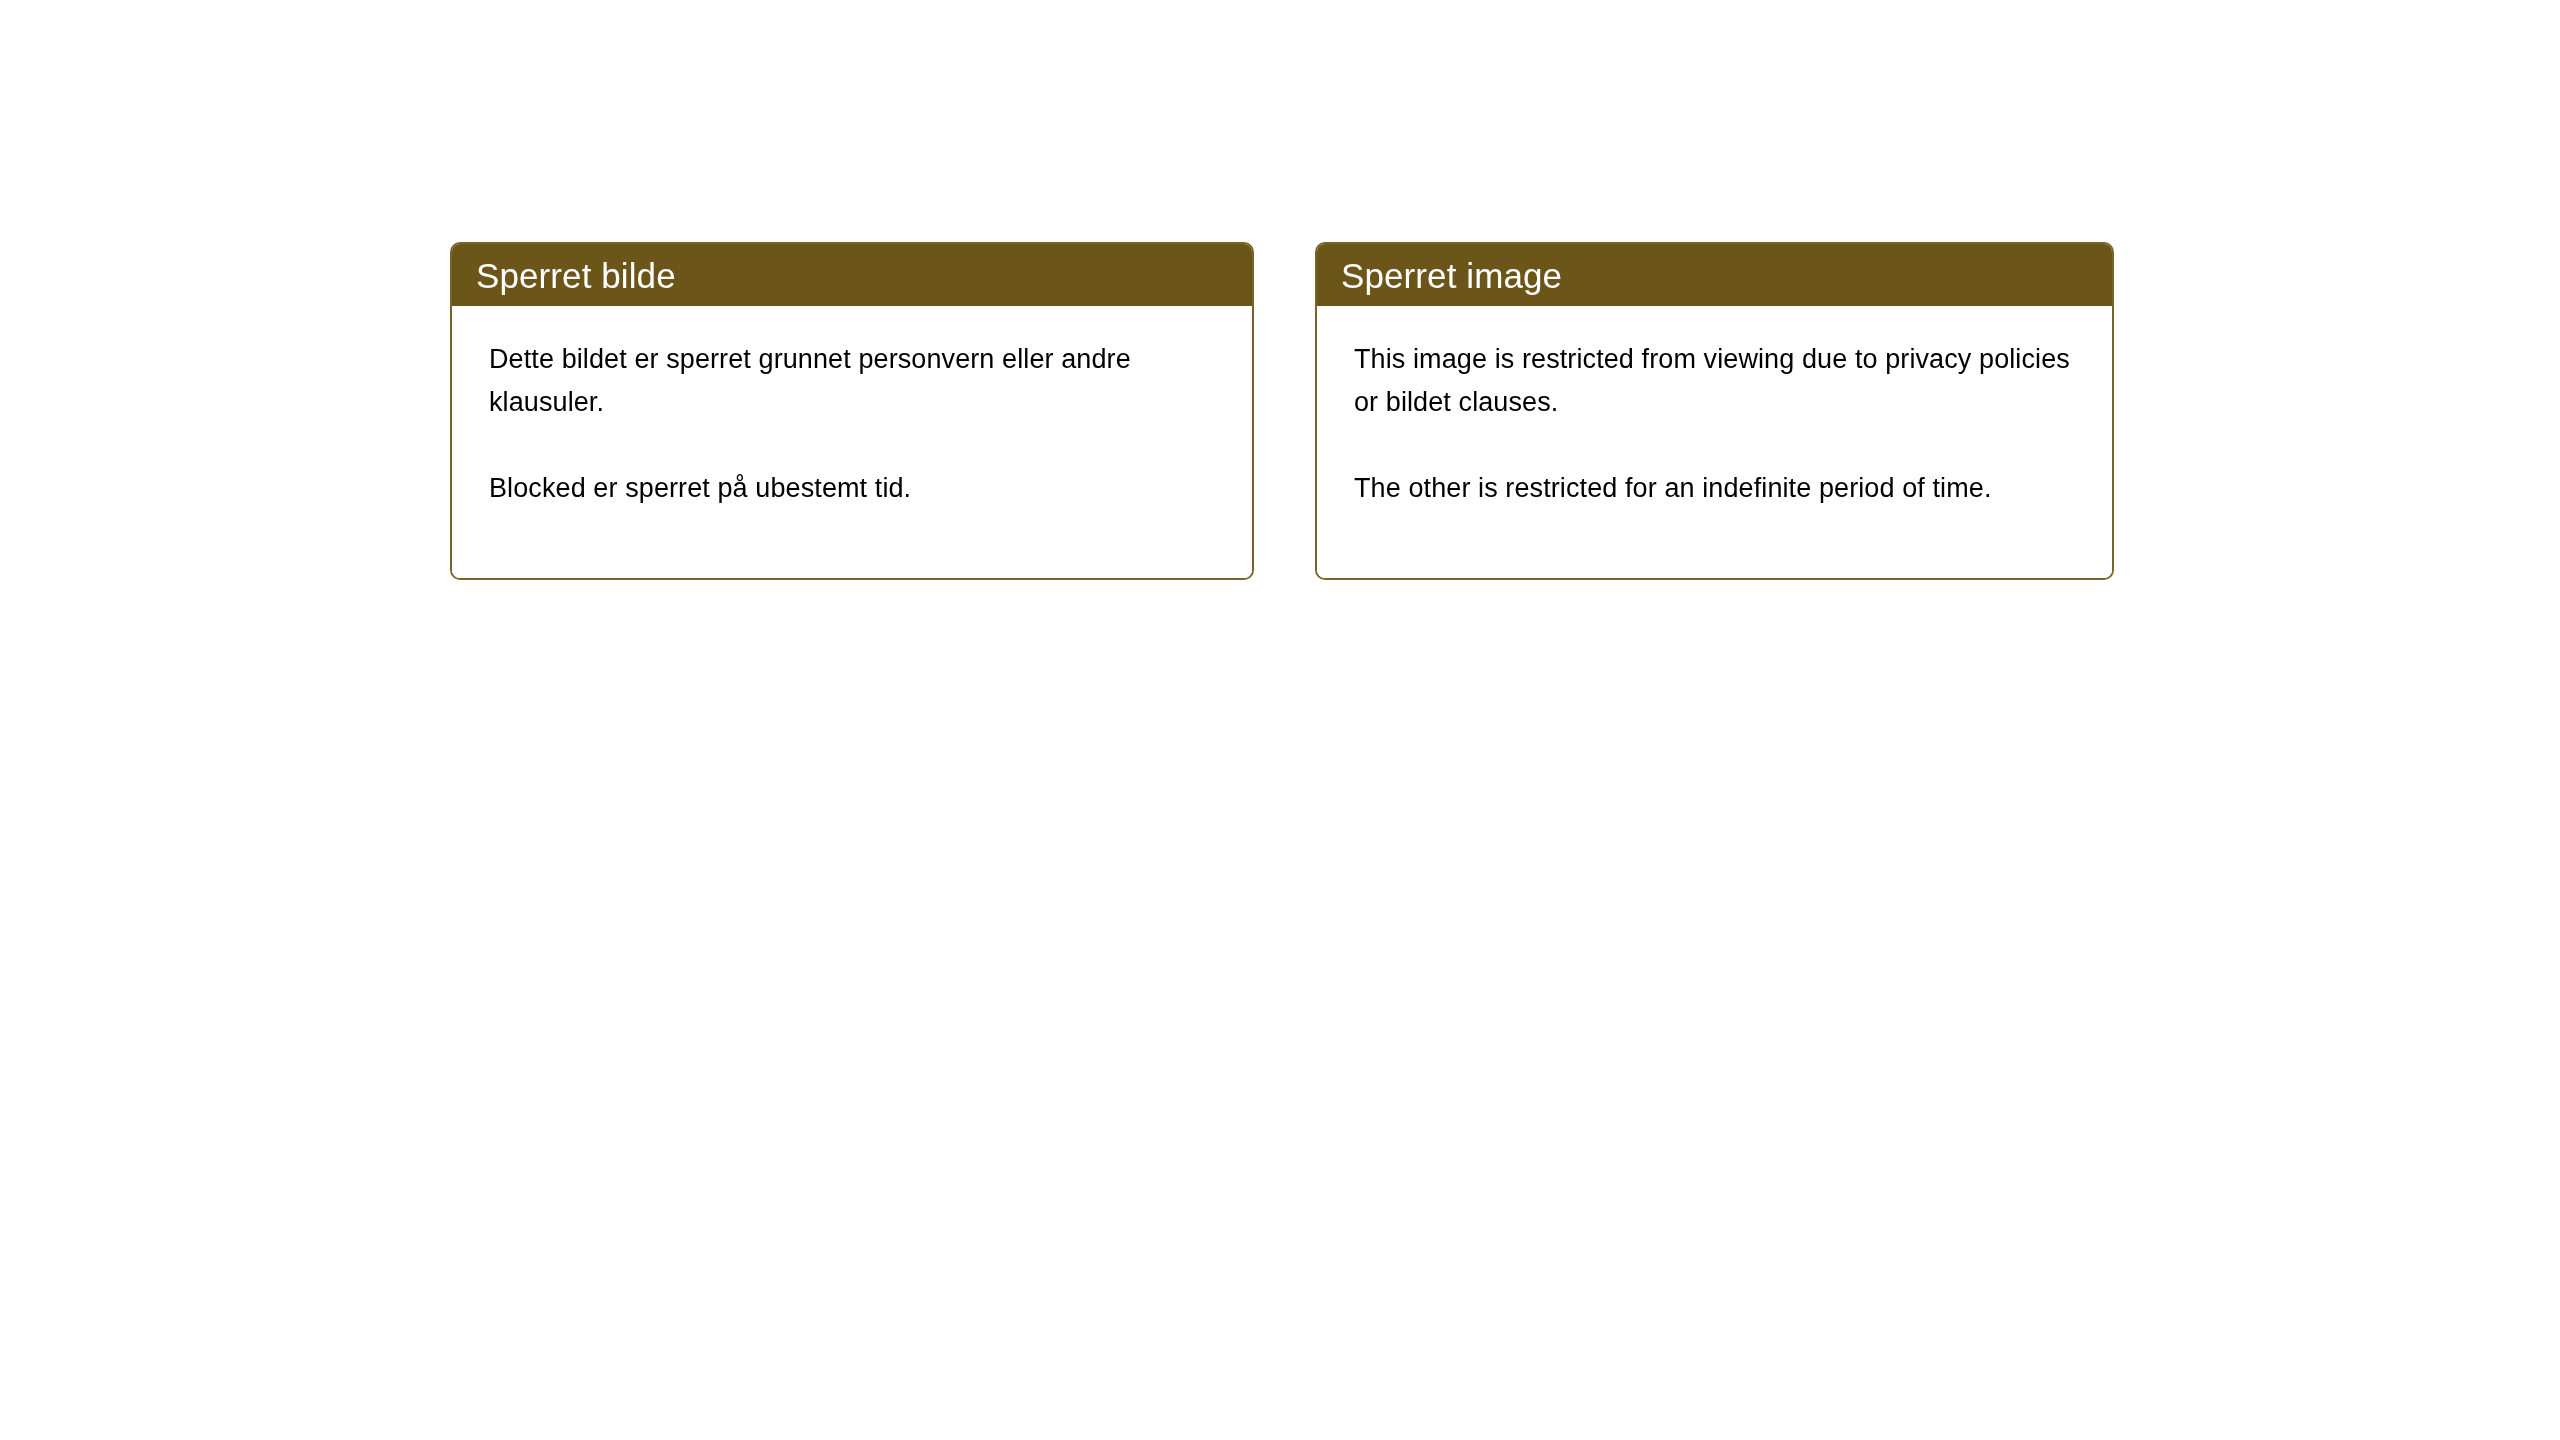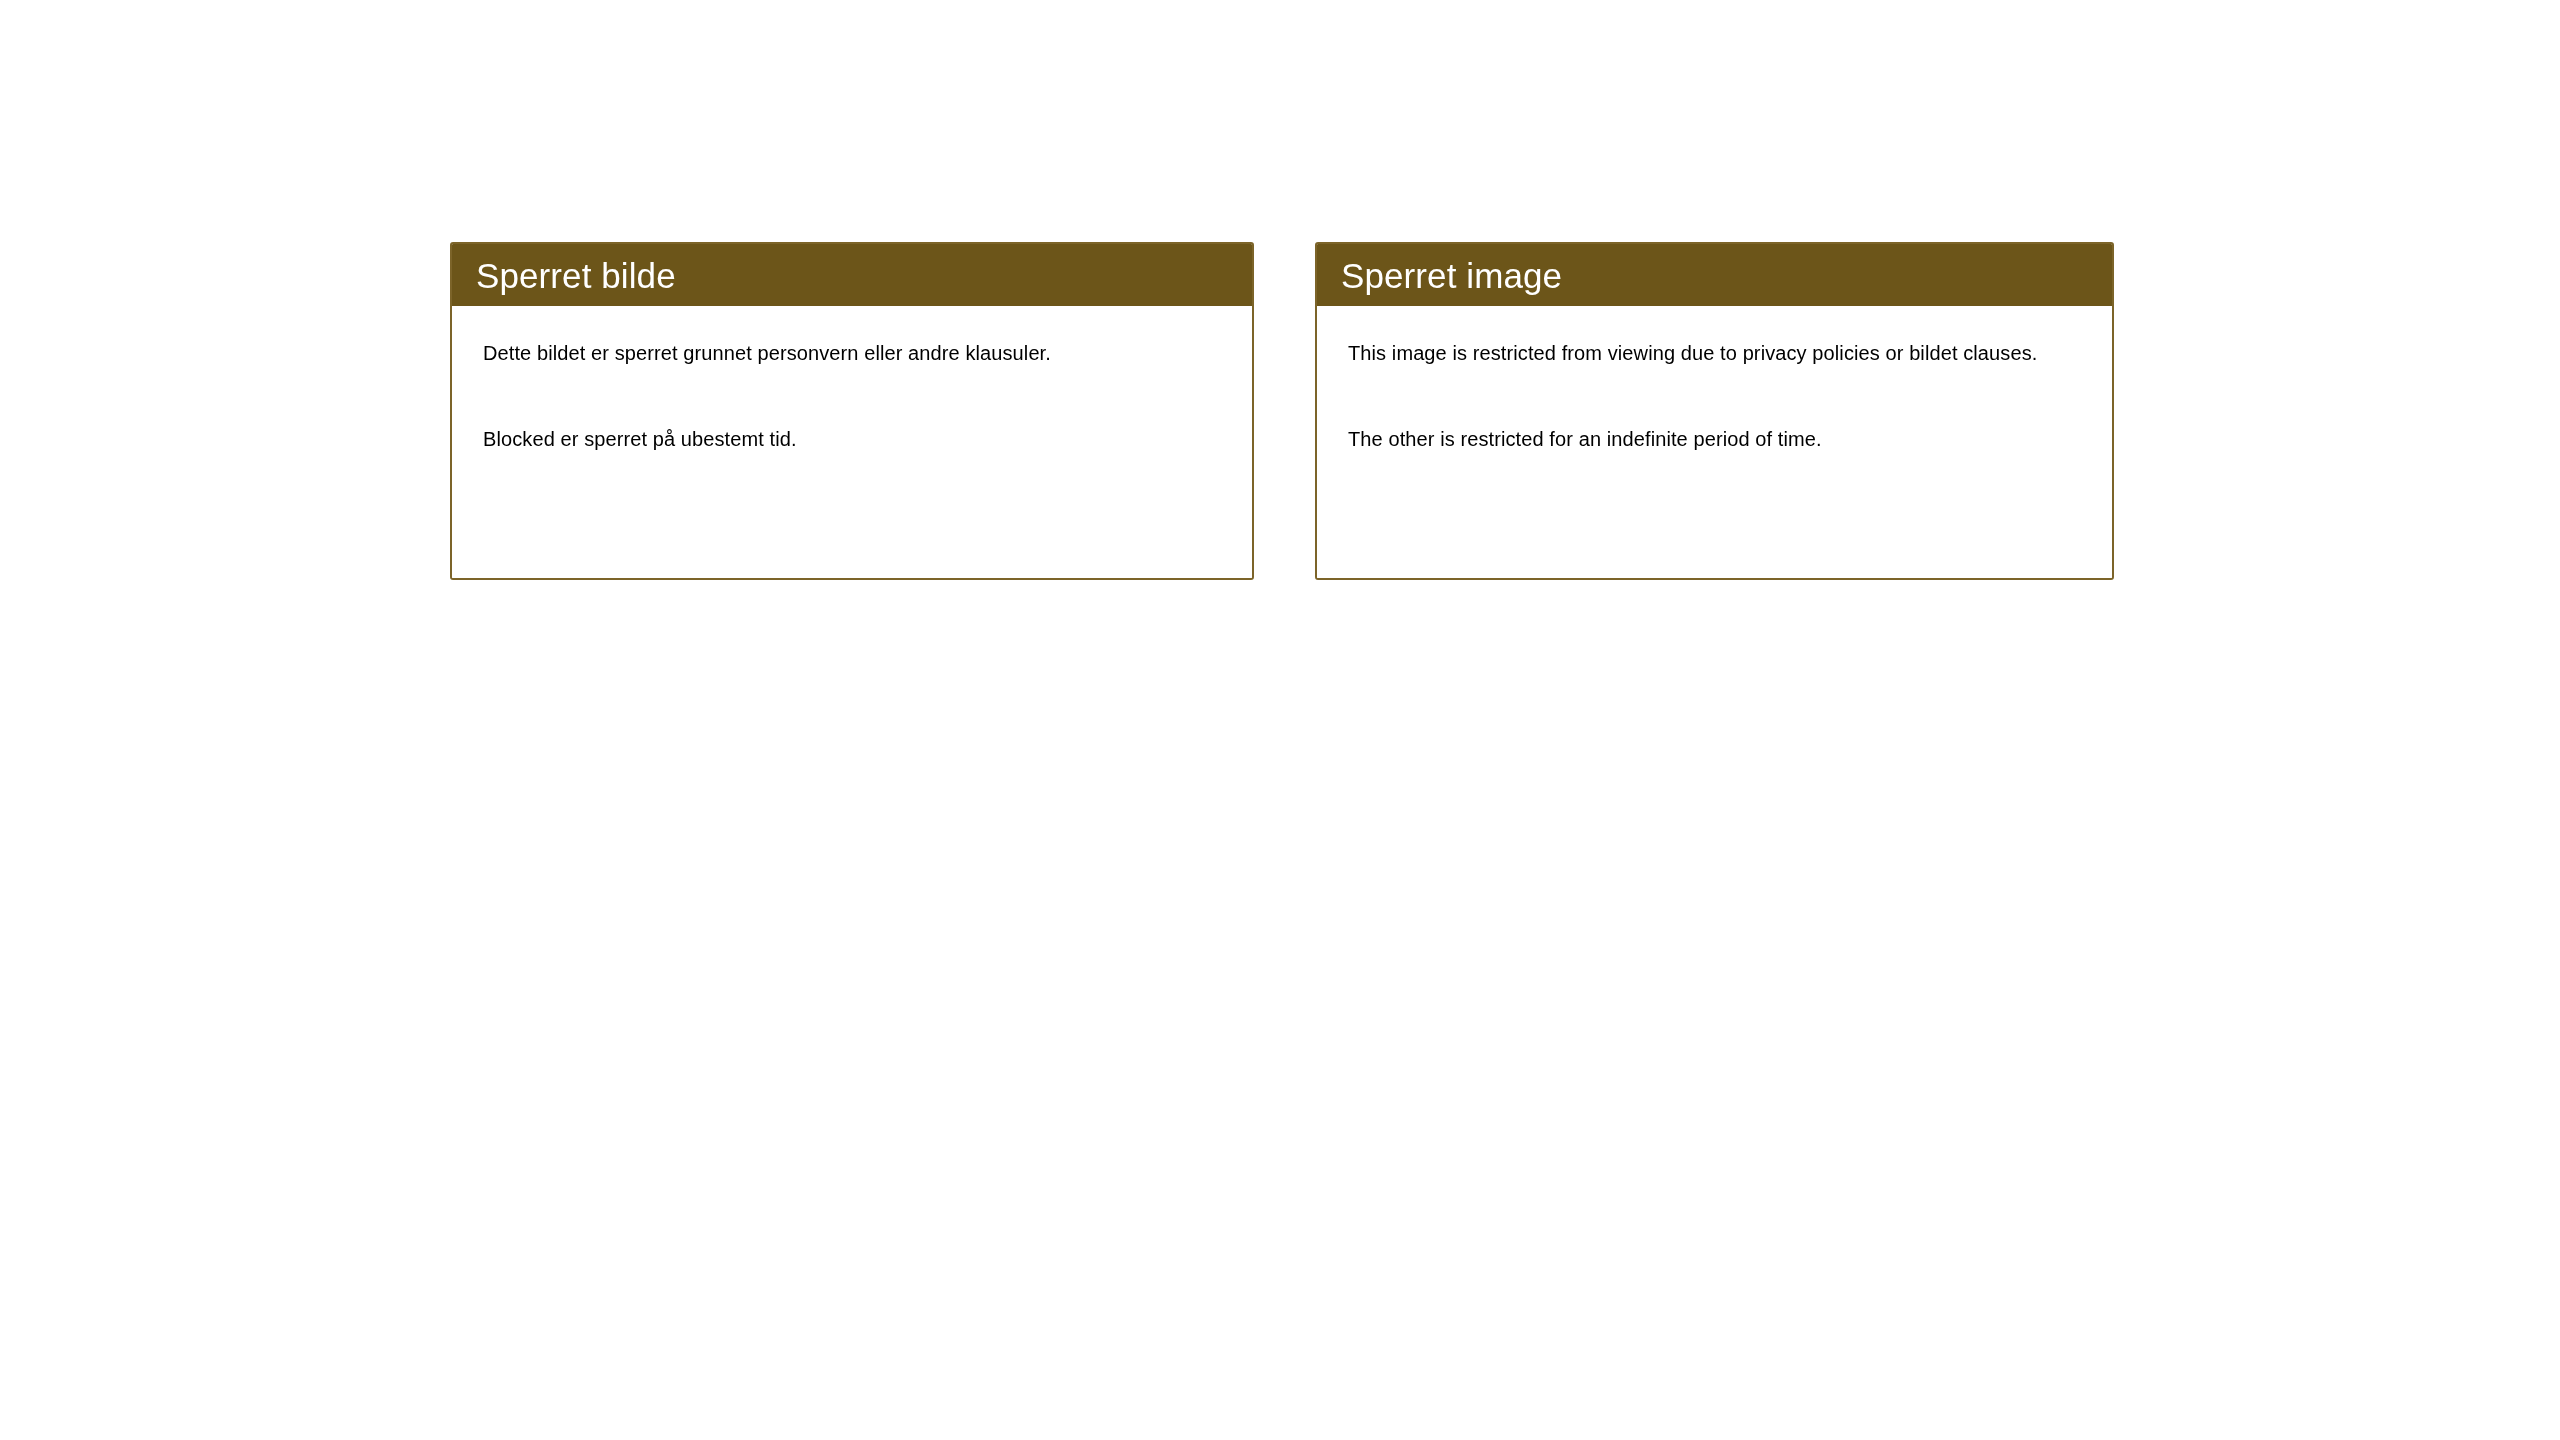--- a/index.html
+++ b/index.html
@@ -26,21 +26,21 @@
     align-items: flex-start;
     gap: 61px;
   }
 
   .notice-card {
     box-sizing: border-box;
     width: 804px;
     height: 338px;
     background: #ffffff;
     border: 2px solid #7c6429;
-    border-radius: 3px;
+    border-radius: 10px;
     overflow: hidden;
     display: flex;
     flex-direction: column;
   }
 
   .notice-card.card-right {
     width: 799px;
   }
 
   .card-header {
@@ -64,24 +64,24 @@
 
   .card-body {
     flex: 1 1 auto;
     box-sizing: border-box;
     padding: 22px 18px 0 27px;
     background: #ffffff;
   }
 
   .card-paragraph {
     color: #000000;
-    font-size: 20px;
+    font-size: 27px;
     line-height: 43px;
     font-weight: 400;
-    margin: 4px;
+    margin: 10px;
     letter-spacing: 0.1px;
   }
 
   .card-paragraph + .card-paragraph {
     margin-top: 43px;
   }
 </style>
 </head>
 <body>
 

